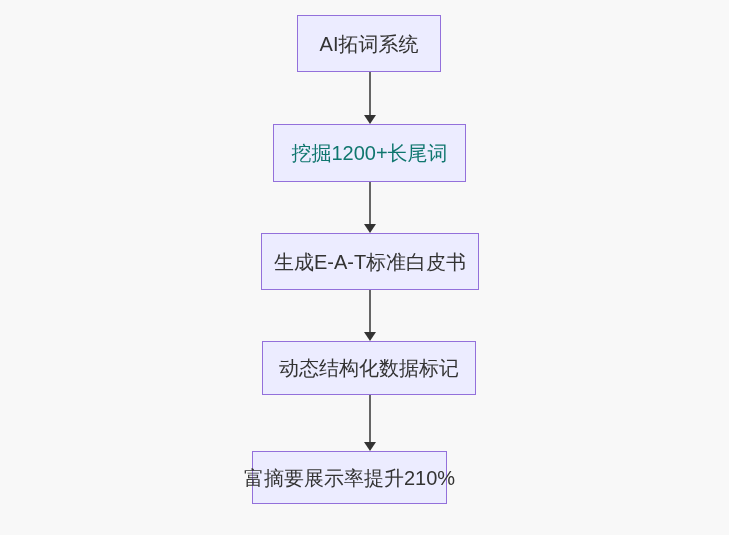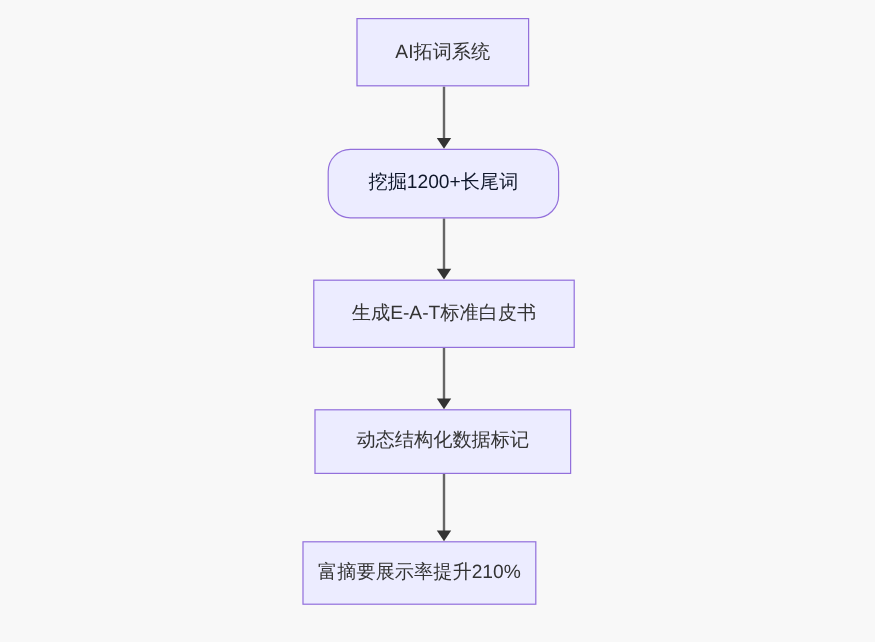--- a/index.html
+++ b/index.html
@@ -17,21 +17,21 @@
   }
   .flow-node {
     position: absolute;
     box-sizing: border-box;
     background: #ECECFF;
     border: 1.5px solid #9370DB;
     color: #333333;
     display: flex;
     align-items: center;
     justify-content: center;
-    font-size: 16px;
+    font-size: 20px;
     line-height: 1.2;
     text-align: center;
     white-space: nowrap;
   }
   .edge-line {
     position: absolute;
     width: 2px;
     background: #666666;
   }
   .arrowhead {
@@ -51,21 +51,21 @@
     <div class="arrowhead" style="left: 364px; top: 115px; border-top-color: rgb(51, 51, 51);"></div>
     <div class="edge-line" style="left: 369px; top: 182px; height: 43px; background: rgb(102, 102, 102);"></div>
     <div class="arrowhead" style="left: 364px; top: 224px; border-top-color: rgb(51, 51, 51);"></div>
     <div class="edge-line" style="left: 369px; top: 290px; height: 43px; background: rgb(102, 102, 102);"></div>
     <div class="arrowhead" style="left: 364px; top: 332px; border-top-color: rgb(51, 51, 51);"></div>
     <div class="edge-line" style="left: 369px; top: 395px; height: 48px; background: rgb(102, 102, 102);"></div>
     <div class="arrowhead" style="left: 364px; top: 442px; border-top-color: rgb(51, 51, 51);"></div>
     <div class="flow-node" style="left: 297px; top: 15px; width: 144px; height: 57px; background: rgb(236, 236, 255); border-color: rgb(147, 112, 219); color: rgb(51, 51, 51);">
       <span>AI拓词系统</span>
     </div>
-    <div class="flow-node" style="left: 273px; top: 124px; width: 193px; height: 58px; background: rgb(236, 236, 255); border-color: rgb(147, 112, 219); color: #0f172a; border-radius: 19px;">
+    <div class="flow-node" style="left: 273px; top: 124px; width: 193px; height: 58px; background: rgb(236, 236, 255); border-color: rgb(147, 112, 219); color: #0f766e;">
       <span>挖掘1200+长尾词</span>
     </div>
     <div class="flow-node" style="left: 261px; top: 233px; width: 218px; height: 57px; background: rgb(236, 236, 255); border-color: rgb(147, 112, 219); color: rgb(51, 51, 51);">
       <span>生成E-A-T标准白皮书</span>
     </div>
     <div class="flow-node" style="left: 262px; top: 341px; width: 214px; height: 54px; background: rgb(236, 236, 255); border-color: rgb(147, 112, 219); color: rgb(51, 51, 51);">
       <span>动态结构化数据标记</span>
     </div>
     <div class="flow-node" style="left: 252px; top: 451px; width: 195px; height: 53px; background: rgb(236, 236, 255); border-color: rgb(147, 112, 219); color: rgb(51, 51, 51);">
       <span>富摘要展示率提升210%</span>

